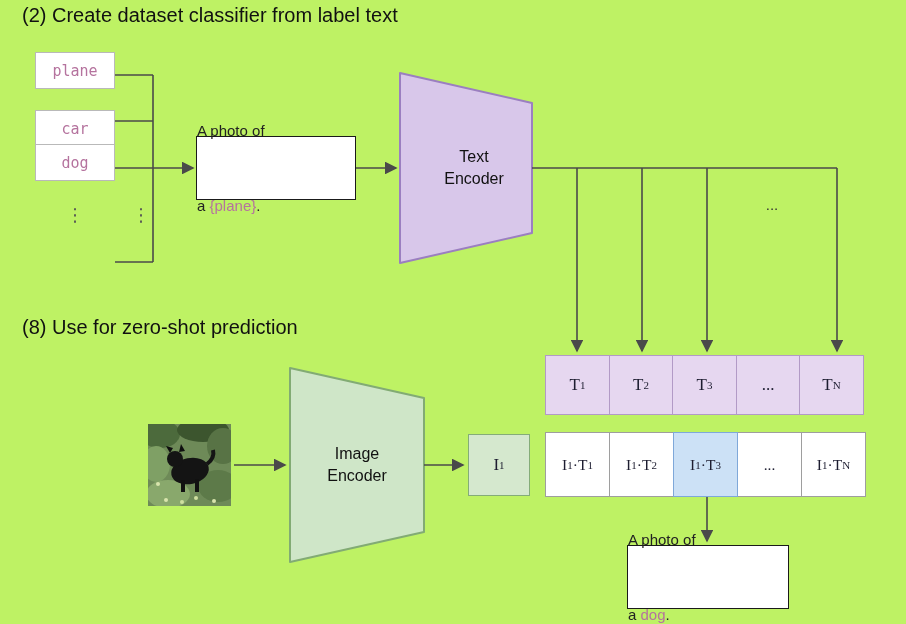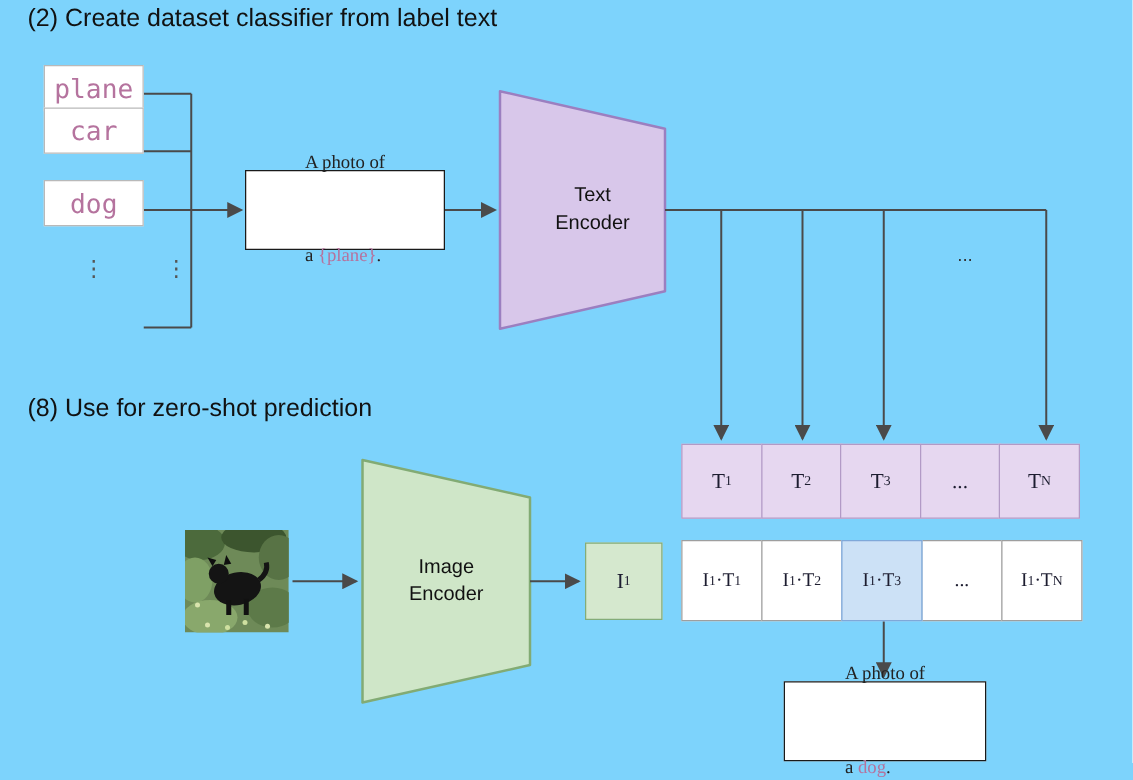--- a/index.html
+++ b/index.html
@@ -1,36 +1,36 @@
 <!DOCTYPE html>
 <html><head>
 <meta charset="utf-8">
 <style>
   * { margin:0; padding:0; box-sizing:border-box; }
   html,body { background:#fff; }
   .canvas {
-    position:relative; width:906px; height:624px; background:#7dd3fc;
+    position:relative; width:906px; height:624px; background:#bef264;
     font-family:"Liberation Sans", sans-serif; overflow:hidden;
   }
   .abs { position:absolute; }
   .svg-layer { position:absolute; left:0; top:0; pointer-events:none; }
 
   .section-title { font-size:20px; color:#111; white-space:nowrap; }
 
   .label-box {
     left:35px; width:80px; height:37px; border:1px solid #b9b9b9; background:#fff;
     display:flex; align-items:center; justify-content:center;
-    font-family:"DejaVu Sans Mono", monospace; font-size:21px; color:#b5739e;
+    font-family:"DejaVu Sans Mono", monospace; font-size:15px; color:#b5739e;
   }
   .vdots { font-size:18px; color:#555; text-align:center; line-height:30px; }
 
   .textbox {
     border:1.5px solid #1a1a1a; background:#fff;
-    display:flex; align-items:center; justify-content:center;
-    font-family:Liberation Serif, serif; font-size:15px; line-height:25px; color:#222;
+    display:flex; align-items:center; justify-content:flex-start;
+    font-family:Liberation Sans, sans-serif; font-size:15px; line-height:25px; color:#222;
   }
   .textbox .inner { text-align:left; white-space:pre; }
   .obj { color:#b5739e; }
 
   .enc-label { text-align:center; font-size:16px; line-height:22px; color:#111; }
 
   .cell-row { display:flex; }
   .t-cell {
     width:65px; height:60px; background:#e6d7f0; border:1.5px solid #b29ac6; margin-left:-1.5px;
     display:flex; align-items:center; justify-content:center;
@@ -94,21 +94,21 @@
 
     <line x1="424" y1="465" x2="463" y2="465" stroke="#4a4a4a" stroke-width="1.6" marker-end="url(#ah)"></line>
 
     <line x1="707" y1="497" x2="707" y2="541" stroke="#4a4a4a" stroke-width="1.6" marker-end="url(#ah)"></line>
   </svg>
 
   <div class="abs section-title" style="left:22px; top:4px;">(2) Create dataset classifier from label text</div>
   <div class="abs section-title" style="left:22px; top:316px;">(8) Use for zero-shot prediction</div>
 
   <div class="abs label-box" style="top:52px;">plane</div>
-  <div class="abs label-box" style="top:86px;">car</div>
+  <div class="abs label-box" style="top:110px;">car</div>
   <div class="abs label-box" style="top:144px;">dog</div>
   <div class="abs vdots" style="left:35px; top:200px; width:80px;">⋮</div>
   <div class="abs vdots" style="left:121px; top:200px; width:40px;">⋮</div>
 
   <div class="abs textbox" style="left:196px; top:136px; width:160px; height:64px;">
     <div class="inner">
       <div>A photo of</div>
       <div><span>a </span><span class="obj">{plane}</span><span>.</span></div>
     </div>
   </div>

